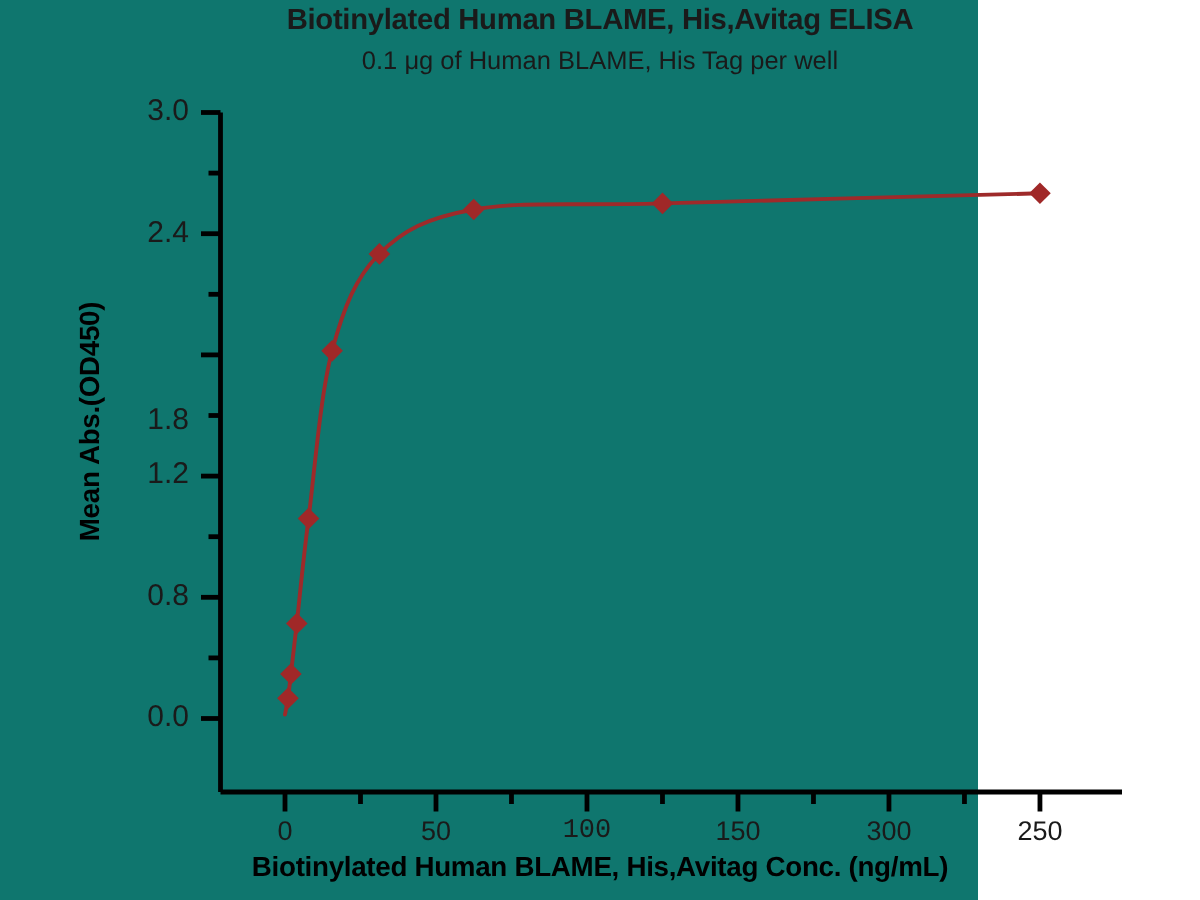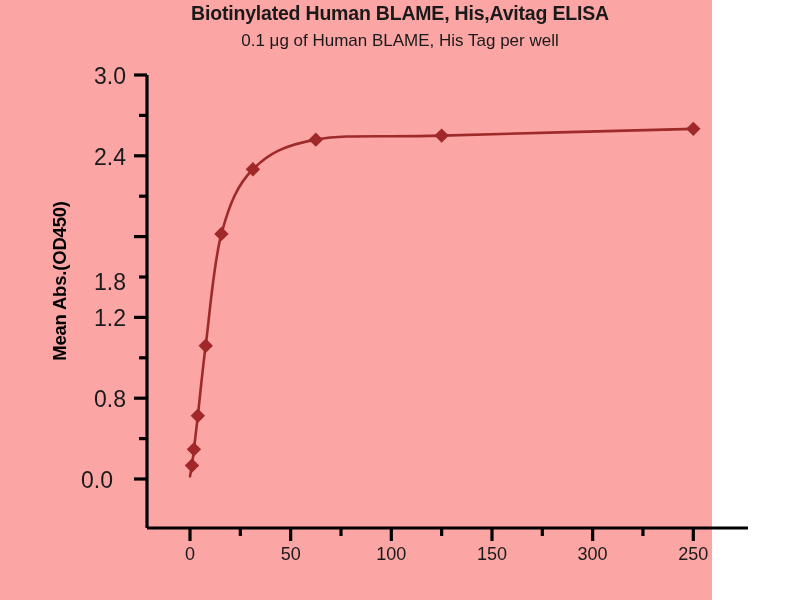--- a/index.html
+++ b/index.html
@@ -9,23 +9,23 @@
   }
   body {
     width: 800px;
     height: 600px;
     font-family: "Liberation Sans", sans-serif;
     color: #000000;
     overflow: hidden;
   }
   #figure {
     position: relative;
-    width: 712px;
+    width: 652px;
     height: 600px;
-    background: #fca5a5;
+    background: #0f766e;
   }
   
   #chart-title {
     position: absolute;
     left: 0;
     top: 2px;
     width: 800px;
     text-align: center;
     font-size: 19.5px;
     font-weight: bold;
@@ -72,21 +72,21 @@
     position: absolute;
     left: 0;
     top: 0;
     width: 800px;
     height: 600px;
   }
   .tick-label-y {
     position: absolute;
     width: 58px;
     text-align: right;
-    font-size: 23px;
+    font-size: 20px;
     color: #1a1a1a;
   }
   .tick-label-x {
     position: absolute;
     width: 70px;
     text-align: center;
     font-size: 18px;
     color: #1a1a1a;
   }
 </style>
@@ -94,20 +94,21 @@
 <body>
 
 <div id="figure">
 
   <div id="chart-title">Biotinylated Human BLAME, His,Avitag ELISA</div>
 
   <div id="chart-subtitle">0.1 μg of Human BLAME, His Tag per well</div>
 
   <div id="y-axis-title">Mean Abs.(OD450)</div>
 
+  <div id="x-axis-title">Biotinylated Human BLAME, His,Avitag Conc. (ng/mL)</div>
 
   <svg id="plot" width="800" height="600" viewBox="0 0 800 600" xmlns="http://www.w3.org/2000/svg">
     <g id="axes-group">
         <line x1="147" y1="75" x2="147" y2="528" stroke="#000000" stroke-width="3.2"></line>
         <line x1="147" y1="528" x2="748" y2="528" stroke="#000000" stroke-width="3.2"></line>
         <line x1="134" y1="479" x2="147" y2="479" stroke="#000000" stroke-width="3.2"></line>
         <line x1="134" y1="398.1998" x2="147" y2="398.1998" stroke="#000000" stroke-width="3.2"></line>
         <line x1="134" y1="317.39959999999996" x2="147" y2="317.39959999999996" stroke="#000000" stroke-width="3.2"></line>
         <line x1="134" y1="236.5994" x2="147" y2="236.5994" stroke="#000000" stroke-width="3.2"></line>
         <line x1="134" y1="155.79919999999998" x2="147" y2="155.79919999999998" stroke="#000000" stroke-width="3.2"></line>
@@ -137,27 +138,27 @@
         <polygon points="205.70,338.48 212.90,345.68 205.70,352.88 198.50,345.68" fill="#a02828"></polygon>
         <polygon points="221.41,226.71 228.61,233.91 221.41,241.11 214.21,233.91" fill="#a02828"></polygon>
         <polygon points="252.91,162.07 260.11,169.27 252.91,176.47 245.71,169.27" fill="#a02828"></polygon>
         <polygon points="315.82,132.44 323.02,139.64 315.82,146.84 308.63,139.64" fill="#a02828"></polygon>
         <polygon points="441.65,128.40 448.85,135.60 441.65,142.80 434.45,135.60" fill="#a02828"></polygon>
         <polygon points="693.30,121.67 700.50,128.87 693.30,136.07 686.10,128.87" fill="#a02828"></polygon>
       </g>
   </svg>
 
   <div id="tick-labels">
-      <div class="tick-label-y" style="left: 68px; top: 467px; text-align: center;">0.0</div>
+      <div class="tick-label-y" style="left: 68px; top: 467px;">0.0</div>
       <div class="tick-label-y" style="left: 68px; top: 386.2px;">0.8</div>
       <div class="tick-label-y" style="left: 68px; top: 305.4px;">1.2</div>
       <div class="tick-label-y" style="left: 68px; top: 224.599px; margin-top: 44px;">1.8</div>
       <div class="tick-label-y" style="left: 68px; top: 143.799px;">2.4</div>
       <div class="tick-label-y" style="left: 68px; top: 62.999px;">3.0</div>
       <div class="tick-label-x" style="left: 155px; top: 544px;">0</div>
       <div class="tick-label-x" style="left: 255.66px; top: 544px;">50</div>
-      <div class="tick-label-x" style="left: 356.32px; top: 544px;">100</div>
+      <div class="tick-label-x" style="left: 356.32px; top: 544px; font-family: Liberation Mono, monospace;">100</div>
       <div class="tick-label-x" style="left: 456.98px; top: 544px; text-align: center;">150</div>
       <div class="tick-label-x" style="left: 557.64px; top: 544px;">300</div>
       <div class="tick-label-x" style="left: 658.3px; top: 544px;">250</div>
     </div>
 
 </div>
 
 </body></html>

